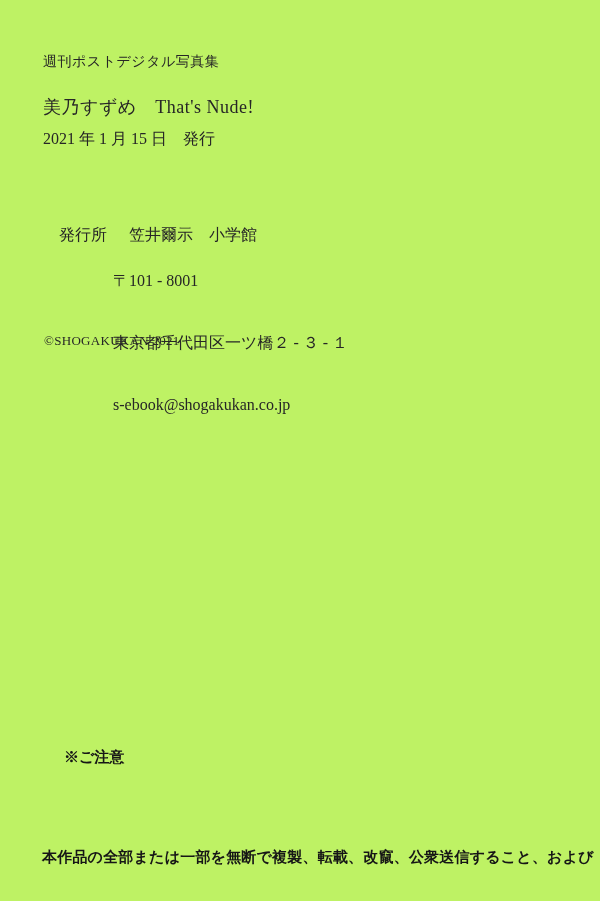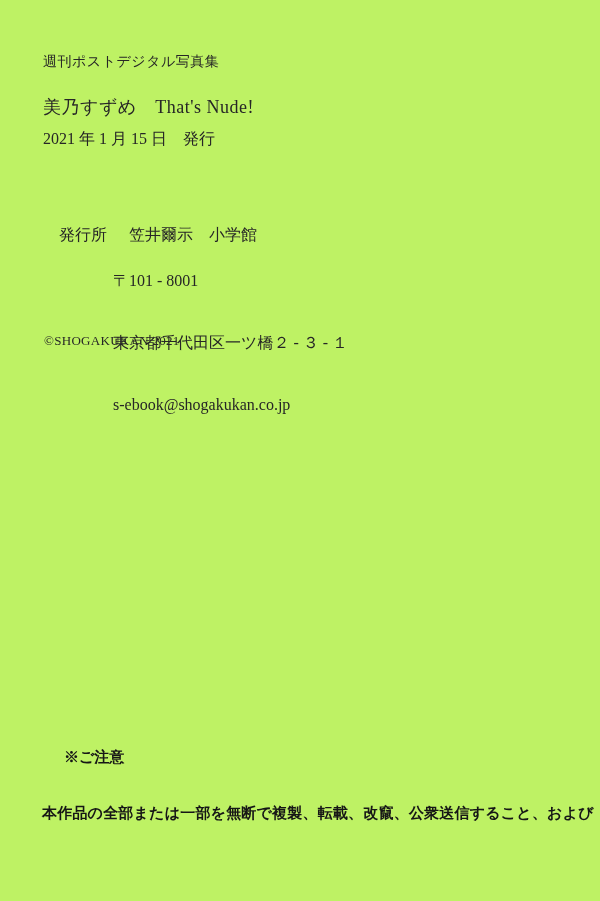--- a/index.html
+++ b/index.html
@@ -70,20 +70,21 @@
     width: 548px;
     font-size: 15px;
     font-weight: bold;
     color: #161616;
     letter-spacing: 0.2px;
   }
   .notice-block .notice-line {
     height: 21px;
     line-height: 21px;
     white-space: pre;
+    margin-top: 44px;
   }
 </style>
 </head>
 <body>
 
 <div class="page">
 
   <div class="abs series-label">週刊ポストデジタル写真集</div>
 
   <div class="abs book-title">美乃すずめ　That's Nude!</div>

